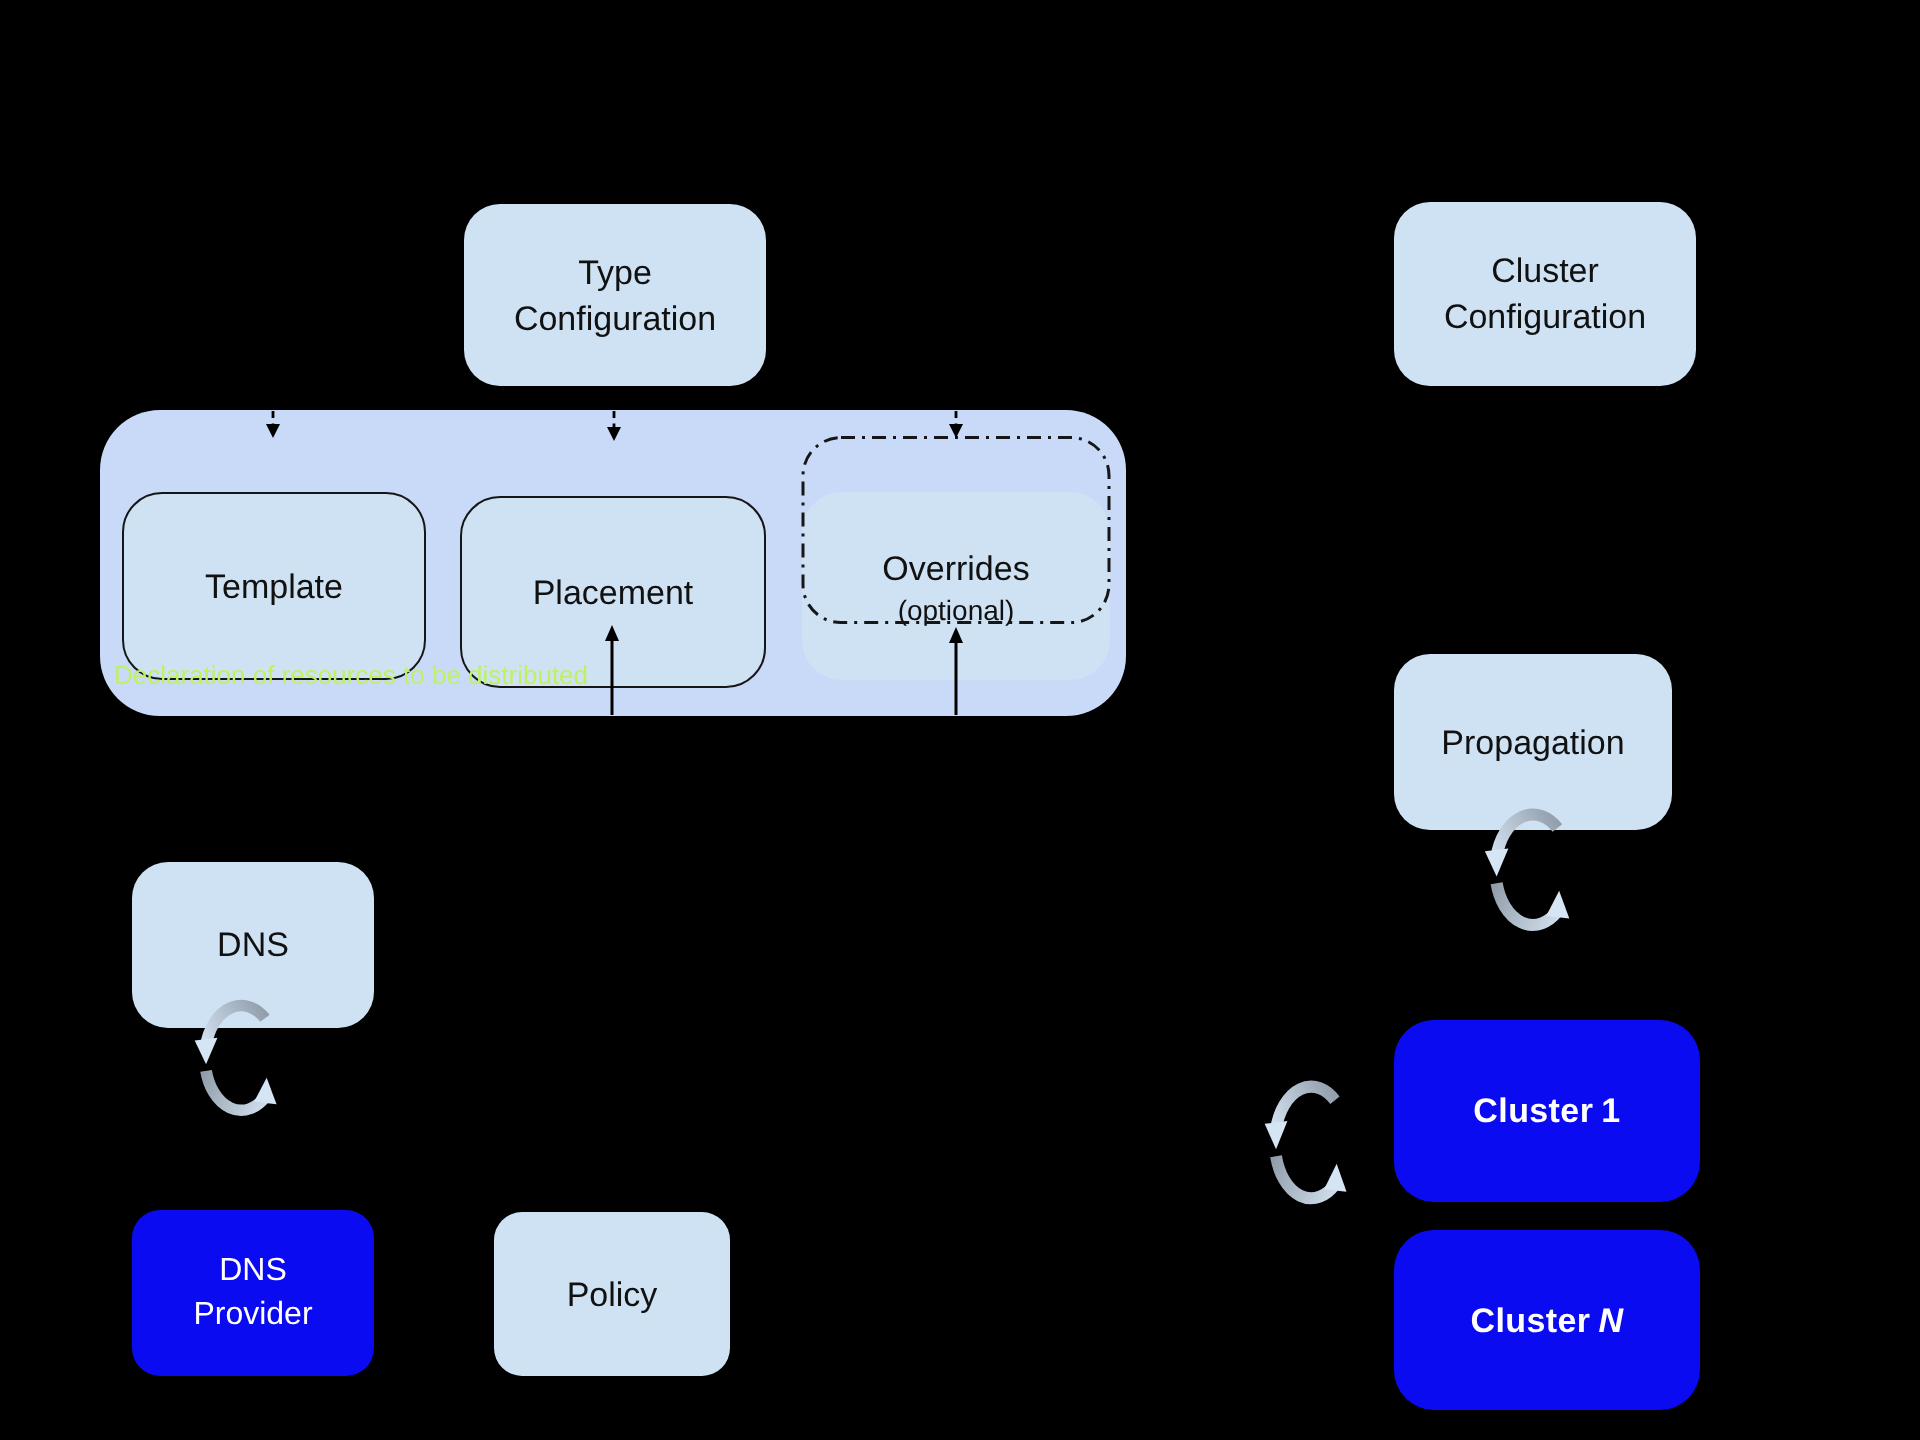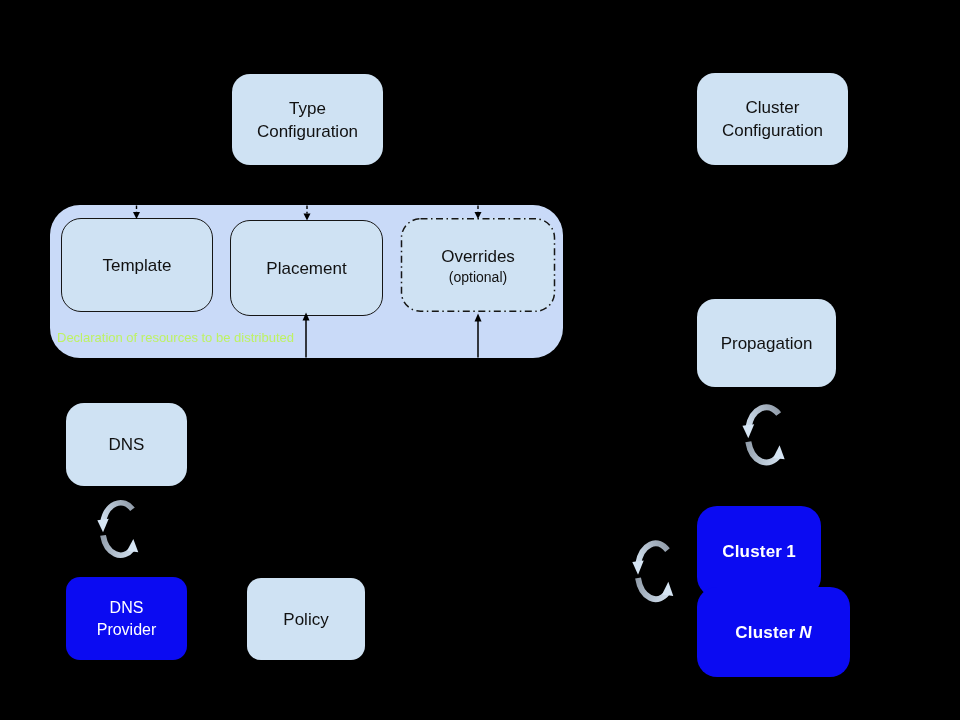--- a/index.html
+++ b/index.html
@@ -7,20 +7,21 @@
     position:relative;width:960px;height:720px;overflow:hidden;
     background:var(--background,#000);
     font-family:"Liberation Sans","DejaVu Sans",sans-serif;
     -webkit-font-smoothing:antialiased;
   }
   .box{
     position:absolute;display:flex;flex-direction:column;
     align-items:center;justify-content:center;text-align:center;
     color:var(--box-text,#111);font-size:17px;line-height:23px;
     box-sizing:border-box;
+    margin-top:28px;
   }
   .light{background:var(--light-box,#cfe2f3);border-radius:18px;}
   .container-box{
     position:absolute;background:var(--container-box,#c9daf8);
     border-radius:30px;
   }
   .inner{
     background:var(--light-box,#cfe2f3);
     border:1.6px solid #161616;border-radius:20px;text-align:center;
   }
@@ -84,21 +85,21 @@
   <div class="box blue provider" style="left:66px;top:577px;width:121px;height:83px;border-radius:14px">
     <span>DNS</span>
     <span>Provider</span>
   </div>
 
   <div class="box light" style="left:247px;top:578px;width:118px;height:82px;border-radius:14px">
     <span>Policy</span>
   </div>
 
 
-  <div class="box blue" style="left:697px;top:506px;width:124px;height:91px;border-radius:20px">
+  <div class="box blue" style="left:697px;top:482px;width:153px;height:91px;border-radius:20px">
     <span class="clusterlbl"><span>Cluster</span><span class="suffix">1</span></span>
   </div>
 
   <div class="box blue" style="left:697px;top:587px;width:153px;height:90px;border-radius:20px">
     <span class="clusterlbl"><span>Cluster</span><span class="suffix italic">N</span></span>
   </div>
 
   <svg class="overlay" width="960" height="720" viewBox="0 0 960 720">
     <defs>
       <linearGradient id="syncTopGrad" gradientUnits="userSpaceOnUse" x1="44" y1="12" x2="6" y2="32">

